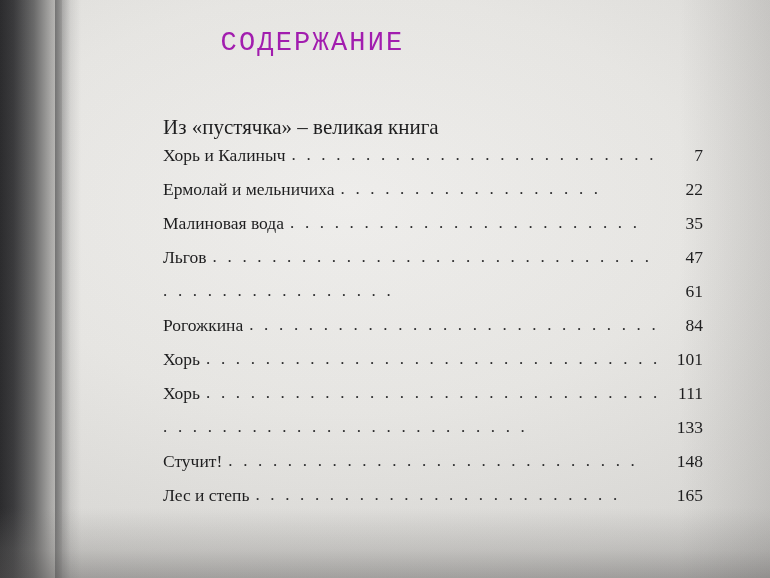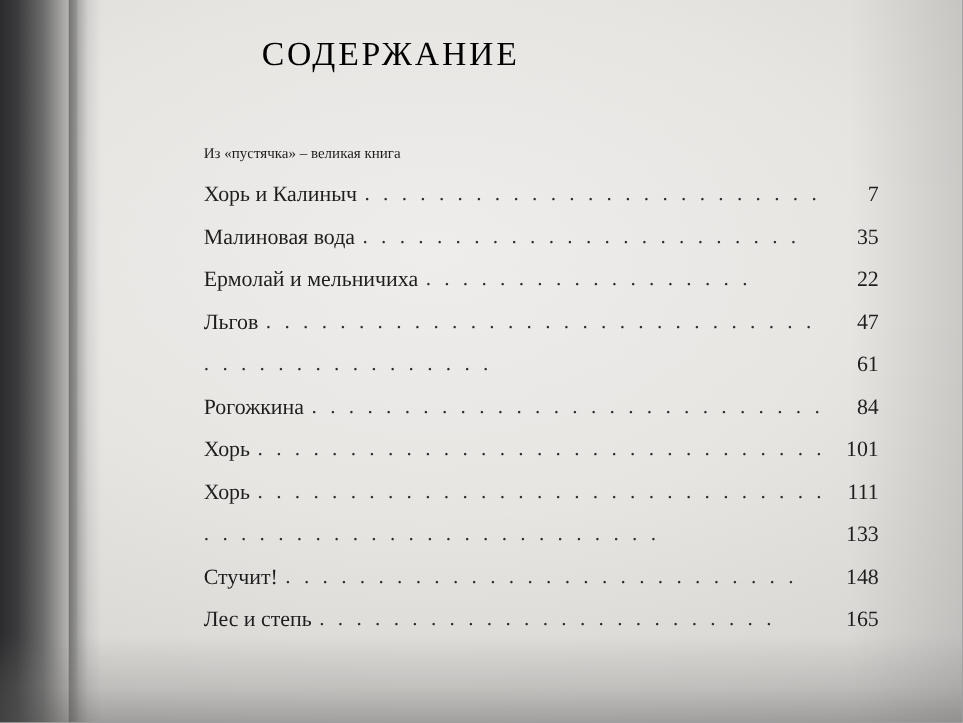--- a/index.html
+++ b/index.html
@@ -60,22 +60,22 @@
     width: 770px; height: 578px;
   }
 
   .toc-title {
     position: absolute;
     left: 0; top: 28px;
     width: 625px;
     text-align: center;
     font-size: 27px;
     letter-spacing: 2.2px;
-    color: #000000;
-    font-family: Liberation Serif, serif;
+    color: #a21caf;
+    font-family: Liberation Mono, monospace;
   }
 
   #list {
     position: absolute;
     left: 163px;
     top: 115px;
     width: 540px;
   }
 
   .entry {
@@ -120,21 +120,21 @@
     height: 34px;
     font-size: 17px;
     color: #1d1d1e;
     font-style: italic;
     white-space: nowrap;
   }
   .subentry .e-page { font-style: normal; }
 
   .head-line {
     height: 30px;
-    font-size: 12px;
+    font-size: 21px;
     color: #1d1d1e;
     white-space: nowrap;
   }
 
   
   #grain {
     position: absolute;
     left: 0; top: 0; width: 770px; height: 578px;
     pointer-events: none;
     background:
@@ -159,29 +159,29 @@
       <div class="head-line">Из «пустячка» – великая книга</div>
 
 
       <div class="entry">
         <span class="e-title">Хорь и  Калиныч</span>
         <span class="dots">. . . . . . . . . . . . . . . . . . . . . . . . . . .</span>
         <span class="e-page">7</span>
       </div>
 
       <div class="entry">
+        <span class="e-title">Ермолай и  мельничиха</span>
+        <span class="dots">. . . . . . . . . . . . . . . . . .</span>
+        <span class="e-page">22</span>
+      </div>
+
+      <div class="entry">
         <span class="e-title">Малиновая вода</span>
         <span class="dots">. . . . . . . . . . . . . . . . . . . . . . . .</span>
         <span class="e-page">35</span>
-      </div>
-
-      <div class="entry">
-        <span class="e-title">Ермолай и  мельничиха</span>
-        <span class="dots">. . . . . . . . . . . . . . . . . .</span>
-        <span class="e-page">22</span>
       </div>
 
       <div class="entry">
         <span class="e-title">Льгов</span>
         <span class="dots">. . . . . . . . . . . . . . . . . . . . . . . . . . . . . . . . .</span>
         <span class="e-page">47</span>
       </div>
 
       <div class="entry">
         <span class="dots">. . . . . . . . . . . . . . . .</span>

